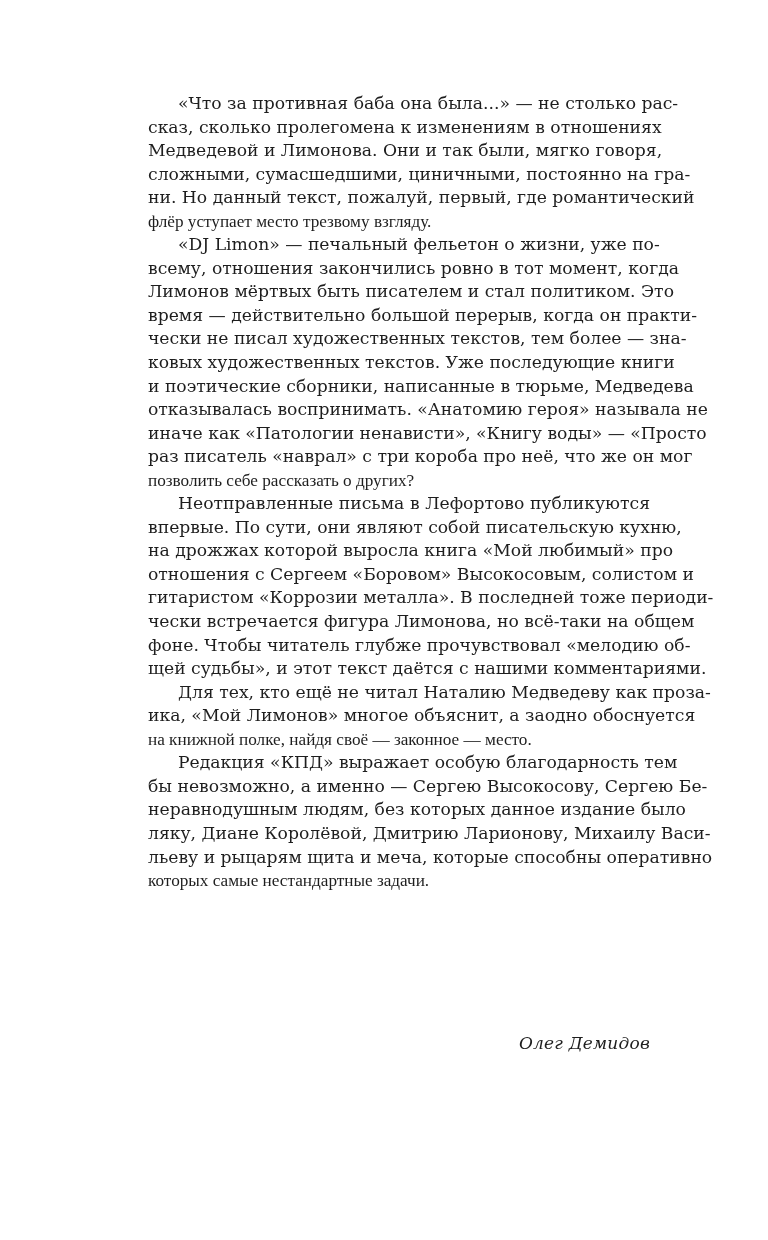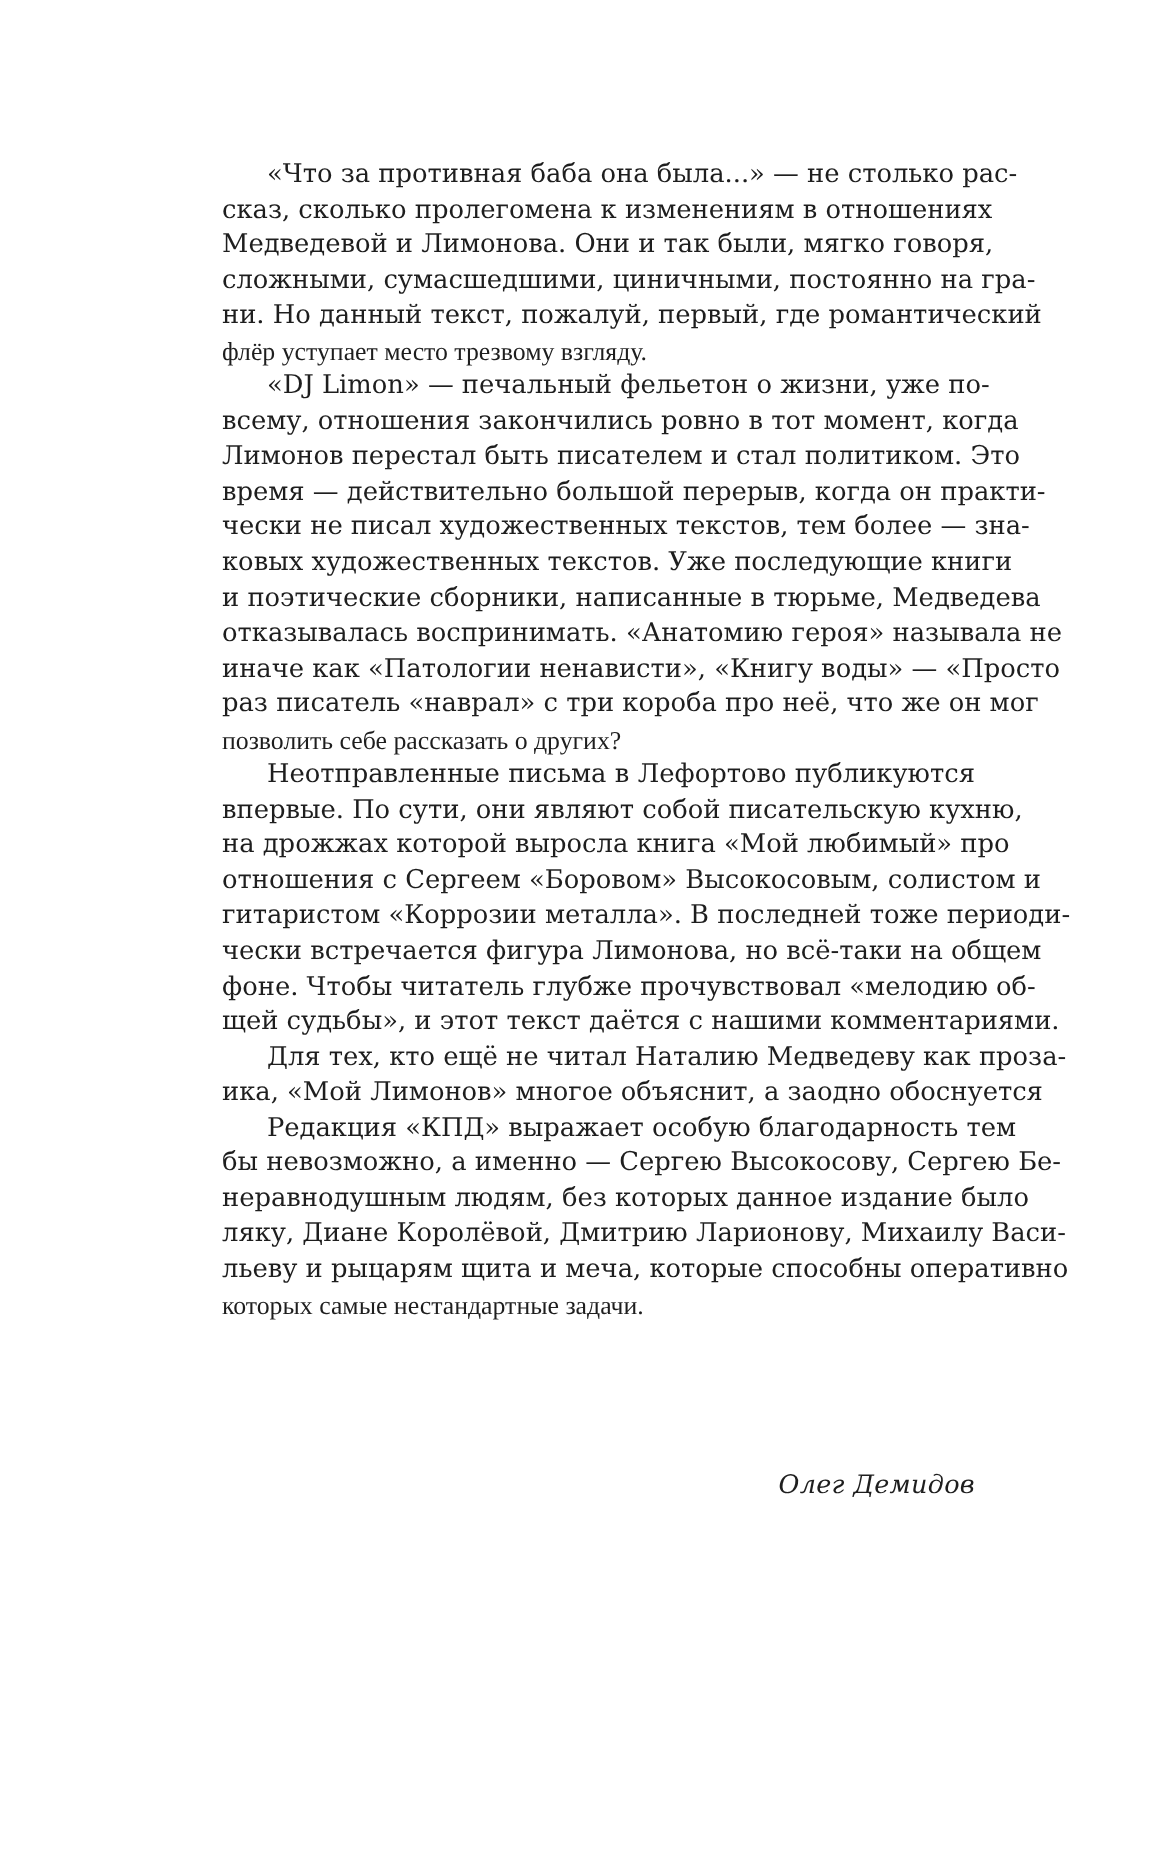--- a/index.html
+++ b/index.html
@@ -9,21 +9,21 @@
     }
     body {
       width: 768px;
       height: 1240px;
       position: relative;
       overflow: hidden;
     }
     .page {
       position: absolute;
       left: 118px;
-      top: 105px;
+      top: 92px;
       width: 532px;
       color: #1e1e1e;
       font-family: "DejaVu Serif", "Liberation Serif", serif;
       font-size: 17.2px;
       line-height: 23.55px;
       text-align: justify;
       hyphens: manual;
     }
     .page p {
       margin: 0;
@@ -41,21 +41,21 @@
     .line.last {
       text-align-last: left;
       font-family: Liberation Serif, serif;
     }
     .line.first {
       padding-left: 30px;
     }
     .signature {
       position: absolute;
       right: 118px;
-      top: 980px;
+      top: 1033px;
       font-family: "DejaVu Serif", "Liberation Serif", serif;
       font-style: italic;
       font-size: 17px;
       color: #1e1e1e;
       letter-spacing: 0.2px;
     }
   </style>
 </head>
 <body>
 
@@ -64,21 +64,21 @@
     <span class="line first">«Что за противная баба она была...» — не столько рас-</span>
     <span class="line">сказ, сколько пролегомена к изменениям в отношениях</span>
     <span class="line">Медведевой и Лимонова. Они и так были, мягко говоря,</span>
     <span class="line">сложными, сумасшедшими, циничными, постоянно на гра-</span>
     <span class="line">ни. Но данный текст, пожалуй, первый, где романтический</span>
     <span class="line last">флёр уступает место трезвому взгляду.</span>
   </p>
   <p>
     <span class="line first">«DJ Limon» — печальный фельетон о жизни, уже по-</span>
     <span class="line">всему, отношения закончились ровно в тот момент, когда</span>
-    <span class="line">Лимонов перестал быть писателем и стал политиком. Это</span>
+    <span class="line">Лимонов мёртвых быть писателем и стал политиком. Это</span>
     <span class="line">время — действительно большой перерыв, когда он практи-</span>
     <span class="line">чески не писал художественных текстов, тем более — зна-</span>
     <span class="line">ковых художественных текстов. Уже последующие книги</span>
     <span class="line">и поэтические сборники, написанные в тюрьме, Медведева</span>
     <span class="line">отказывалась воспринимать. «Анатомию героя» называла не</span>
     <span class="line">иначе как «Патологии ненависти», «Книгу воды» — «Просто</span>
     <span class="line">раз писатель «наврал» с три короба про неё, что же он мог</span>
     <span class="line last">позволить себе рассказать о других?</span>
   </p>
   <p>
@@ -87,20 +87,21 @@
     <span class="line">на дрожжах которой выросла книга «Мой любимый» про</span>
     <span class="line">отношения с Сергеем «Боровом» Высокосовым, солистом и</span>
     <span class="line">гитаристом «Коррозии металла». В последней тоже периоди-</span>
     <span class="line">чески встречается фигура Лимонова, но всё-таки на общем</span>
     <span class="line">фоне. Чтобы читатель глубже прочувствовал «мелодию об-</span>
     <span class="line">щей судьбы», и этот текст даётся с нашими комментариями.</span>
   </p>
   <p>
     <span class="line first">Для тех, кто ещё не читал Наталию Медведеву как проза-</span>
     <span class="line">ика, «Мой Лимонов» многое объяснит, а заодно обоснуется</span>
+    <span class="line last">на книжной полке, найдя своё — законное — место.</span>
   </p>
   <p>
     <span class="line first">Редакция «КПД» выражает особую благодарность тем</span>
     <span class="line">бы невозможно, а именно — Сергею Высокосову, Сергею Бе-</span>
     <span class="line">неравнодушным людям, без которых данное издание было</span>
     <span class="line">ляку, Диане Королёвой, Дмитрию Ларионову, Михаилу Васи-</span>
     <span class="line">льеву и рыцарям щита и меча, которые способны оперативно</span>
     <span class="line last">которых самые нестандартные задачи.</span>
   </p>
 </div>

